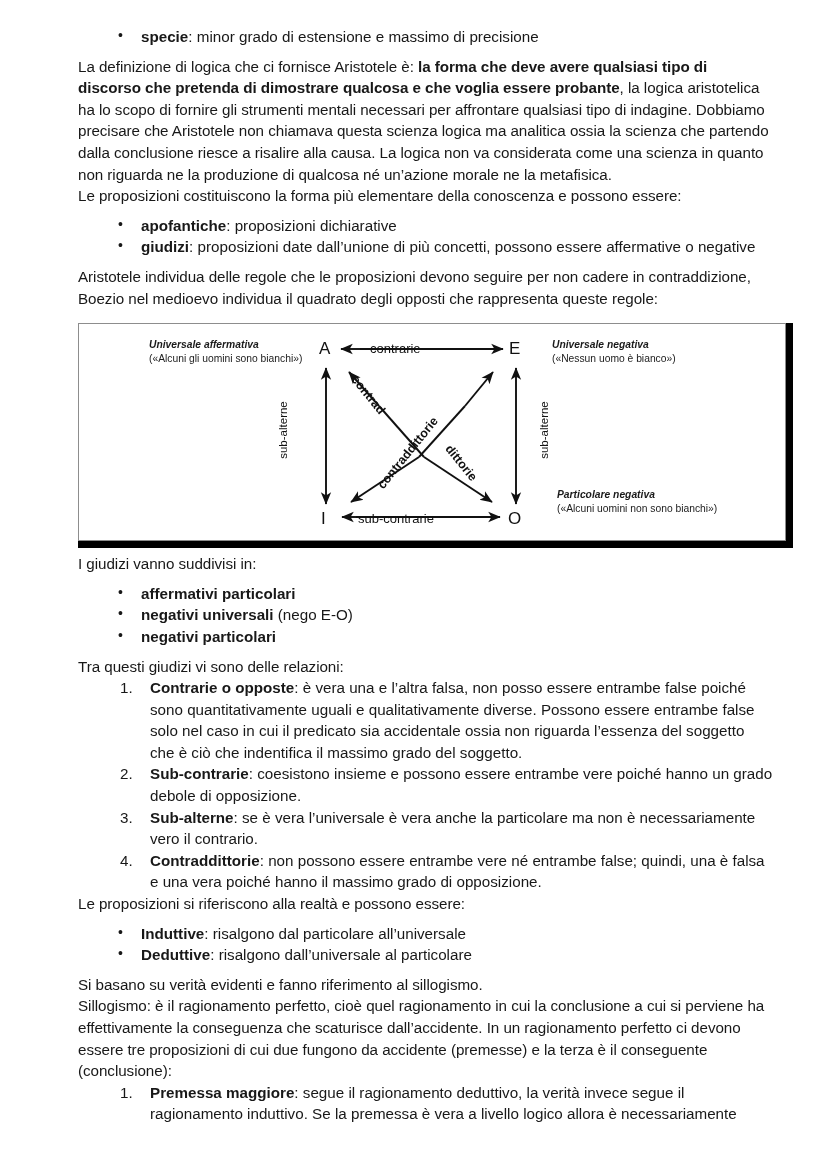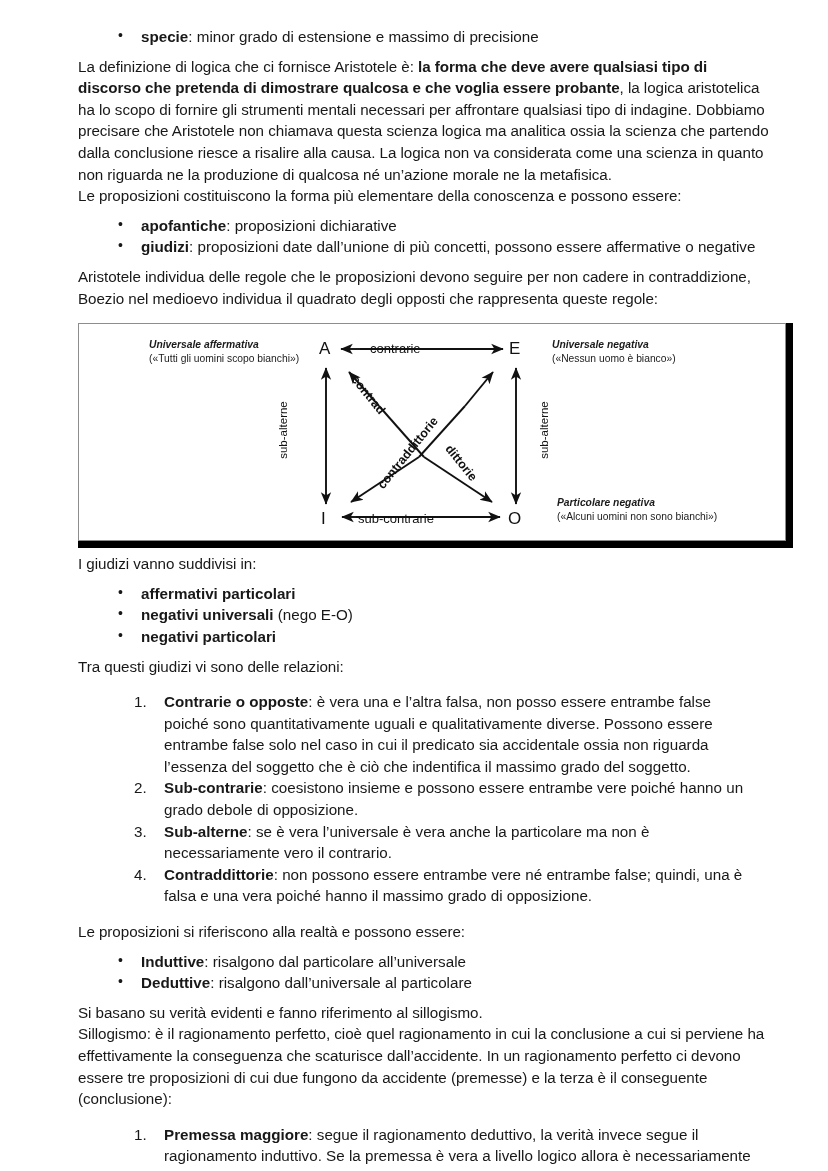--- a/index.html
+++ b/index.html
@@ -50,21 +50,21 @@
     content: "\2022";
     position: absolute;
     left: 32px;
     top: -1px;
     font-size: 14px;
   }
 
   
   ol.nums {
     list-style: none;
-    margin: 14px;
+    margin: 0;
     padding: 0;
     counter-reset: itemnum;
   }
   ol.nums > li {
     position: relative;
     padding-left: 72px;
     font-size: 15.2px;
     line-height: 21.6px;
     color: #181818;
     counter-increment: itemnum;
@@ -112,21 +112,21 @@
     font-weight: bold;
     display: block;
   }
   .corner-label .ex { display: block; }
   .corner-label.left  { text-align: left; }
   .corner-label.right { text-align: left; }
 
   .lab-tl { left: 70px;  top: 14px;  }
   .lab-tr { left: 473px; top: 14px;  }
   .lab-bl { left: 76px;  top: 172px; }
-  .lab-br { left: 478px; top: 172px; }
+  .lab-br { left: 478px; top: 164px; }
 
   .vertex {
     position: absolute;
     font-size: 17px;
     font-family: "Liberation Sans", sans-serif;
     color: #111;
     line-height: 1;
   }
   .v-a { left: 240px; top: 16px; }
   .v-e { left: 430px; top: 16px; }
@@ -232,21 +232,21 @@
         <div class="edge-label lbl-subcontrarie">sub-contrarie</div>
         <div class="side-label lbl-sa-left">sub-alterne</div>
         <div class="side-label lbl-sa-right">sub-alterne</div>
 
         <div class="diag-label lbl-d1a">contrad</div>
         <div class="diag-label lbl-d1b">dittorie</div>
         <div class="diag-label lbl-d2a">contraddittorie</div>
 
         <div class="corner-label left lab-tl">
           <span class="title">Universale affermativa</span>
-          <span class="ex">(«Tutti gli uomini scopo bianchi»)</span>
+          <span class="ex">(«Alcuni gli uomini sono bianchi»)</span>
         </div>
         <div class="corner-label right lab-tr">
           <span class="title">Universale negativa</span>
           <span class="ex">(«Nessun uomo è bianco»)</span>
         </div>
         <div class="corner-label right lab-br">
           <span class="title">Particolare negativa</span>
           <span class="ex">(«Alcuni uomini non sono bianchi»)</span>
         </div>
 

